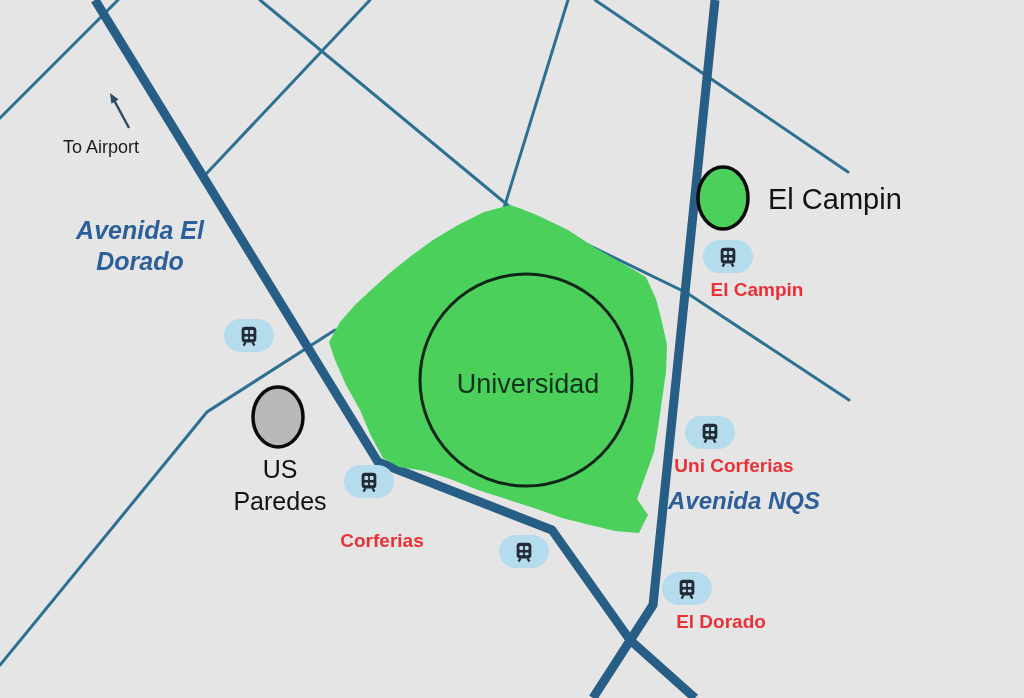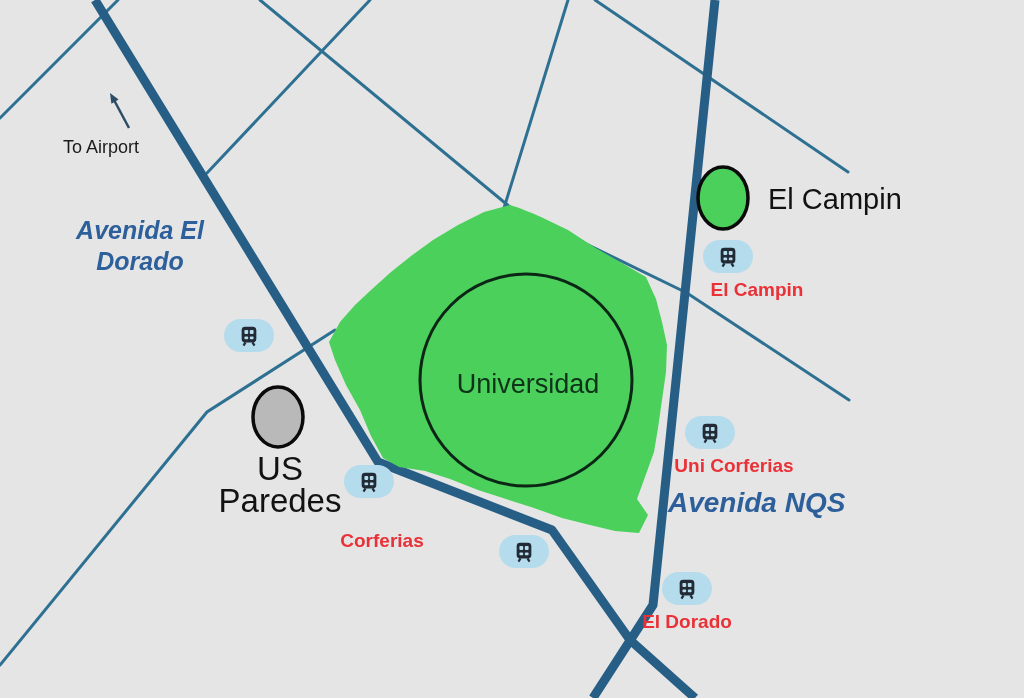--- a/index.html
+++ b/index.html
@@ -6,21 +6,21 @@
   #map-canvas{
     position:relative;width:1024px;height:698px;background:#e5e5e5;
     overflow:hidden;font-family:"Liberation Sans",sans-serif;
   }
   #map-canvas svg.layer{position:absolute;left:0;top:0;}
   .abs{position:absolute;}
   .road-label{
     color:#2d5f9b;font-weight:bold;font-style:italic;text-align:center;
   }
   .road-label.two-line{font-size:25px;line-height:31px;}
-  .road-label.one-line{font-size:28px;white-space:nowrap;}
+  .road-label.one-line{font-size:24px;white-space:nowrap;}
   .landmark-label{color:#121212;text-align:center;}
   .station-pill{
     width:50px;height:33px;border-radius:17px;background:#b5dcec;
     display:flex;align-items:center;justify-content:center;
   }
   .station-label{
     color:#e93137;font-weight:bold;font-size:19px;line-height:23px;
     text-align:center;white-space:nowrap;
   }
   .annotation-label{color:#1b1b1b;font-size:18px;white-space:nowrap;}
@@ -71,21 +71,21 @@
   <div class="abs road-label two-line" style="left:35px;top:215px;width:210px;">
     <div>Avenida El</div>
     <div>Dorado</div>
   </div>
   <div class="abs road-label one-line" style="left:668px;top:487px;">Avenida NQS</div>
 
   <div class="abs landmark-label" style="left:418px;top:349px;width:220px;font-size:27px;line-height:38px;color:#0d3318;margin-top:16px;">
     <div>Universidad</div>
   </div>
   <div class="abs landmark-label" style="left:768px;top:183px;font-size:29px;white-space:nowrap;">El Campin</div>
-  <div class="abs landmark-label" style="left:195px;top:453px;width:170px;font-size:33px;line-height:32px;">
+  <div class="abs landmark-label" style="left:195px;top:453px;width:170px;font-size:25px;line-height:32px;">
     <div>US</div>
     <div>Paredes</div>
   </div>
 
   <div class="abs station-pill" style="left:224px;top:319px;">
     <svg width="22" height="22" viewBox="0 0 24 24">
       <rect x="4" y="2" width="16" height="17" rx="3.8" fill="#222a36"></rect>
       <rect x="7" y="5.4" width="4.1" height="4.4" rx="1" fill="#b5dcec"></rect>
       <rect x="12.9" y="5.4" width="4.1" height="4.4" rx="1" fill="#b5dcec"></rect>
       <rect x="7" y="12.6" width="4.1" height="2.9" rx="1" fill="#b5dcec"></rect>
@@ -148,17 +148,17 @@
       <path d="M8.2 19 L6 22.4" stroke="#222a36" stroke-width="2.4"></path>
       <path d="M15.8 19 L18 22.4" stroke="#222a36" stroke-width="2.4"></path>
     </svg>
   </div>
 
   <div class="abs station-label" style="left:116px;top:318px;width:140px;">
   </div>
   <div class="abs station-label" style="left:312px;top:529px;width:140px;">Corferias</div>
   <div class="abs station-label" style="left:437px;top:580px;width:180px;">
   </div>
-  <div class="abs station-label" style="left:617px;top:610px;width:140px;">El Dorado</div>
+  <div class="abs station-label" style="left:651px;top:610px;width:140px;">El Dorado</div>
   <div class="abs station-label" style="left:654px;top:454px;width:160px;">Uni Corferias</div>
   <div class="abs station-label" style="left:687px;top:278px;width:140px;">El Campin</div>
 
 </div>
 
 </body></html>

